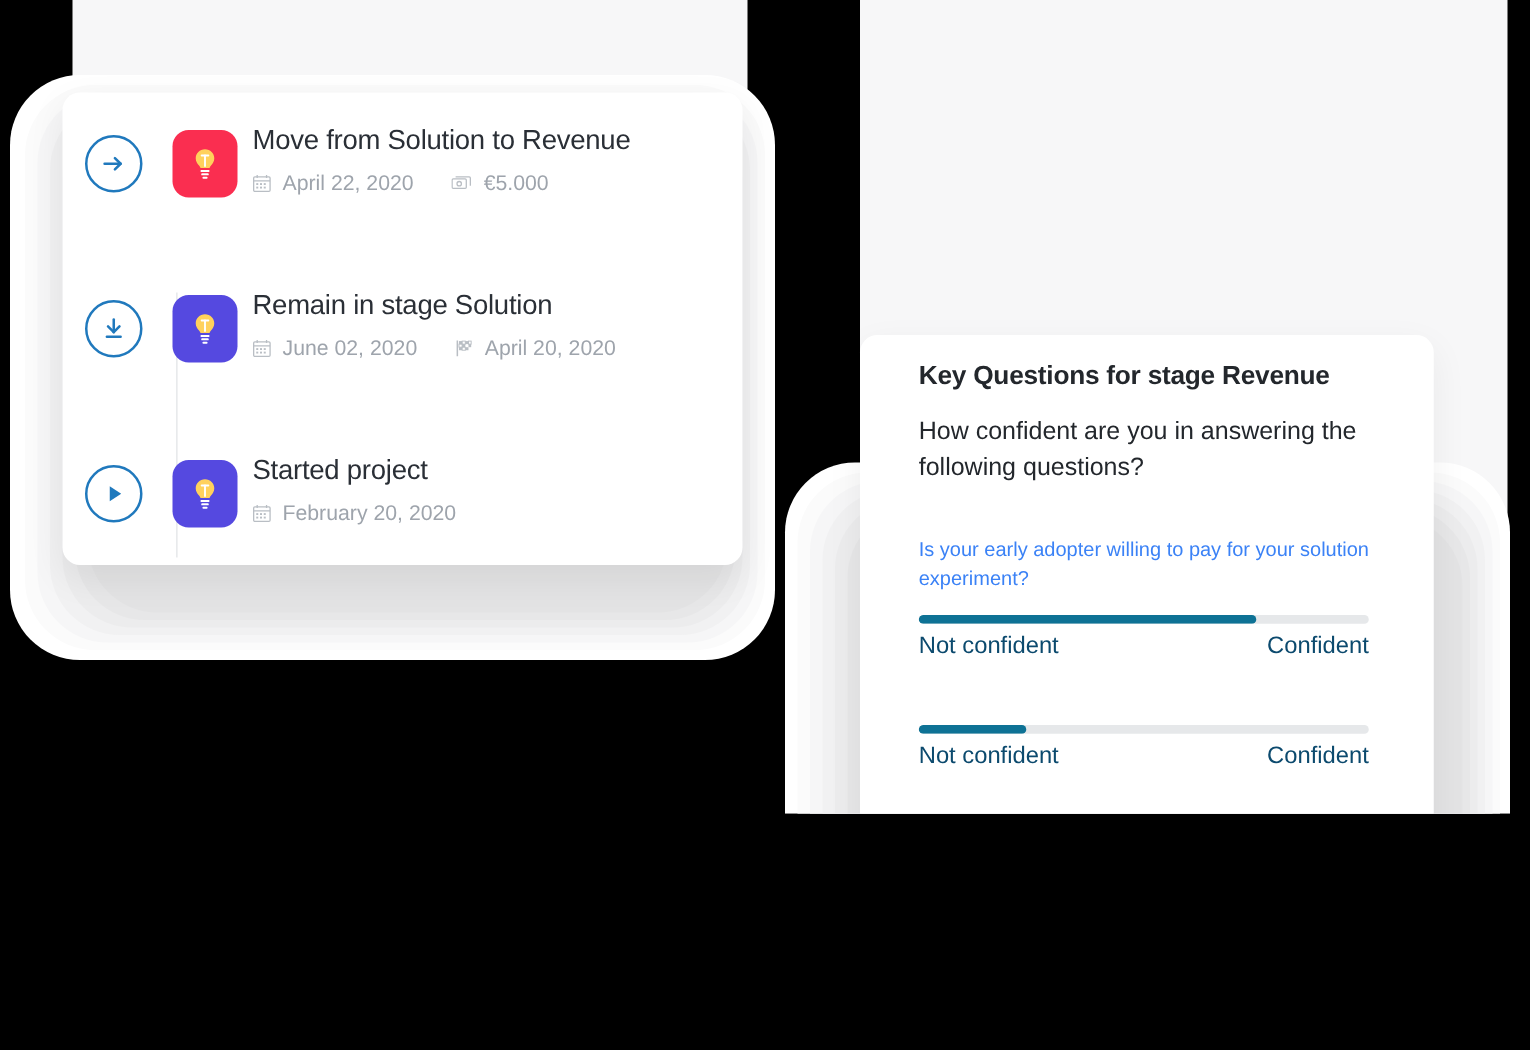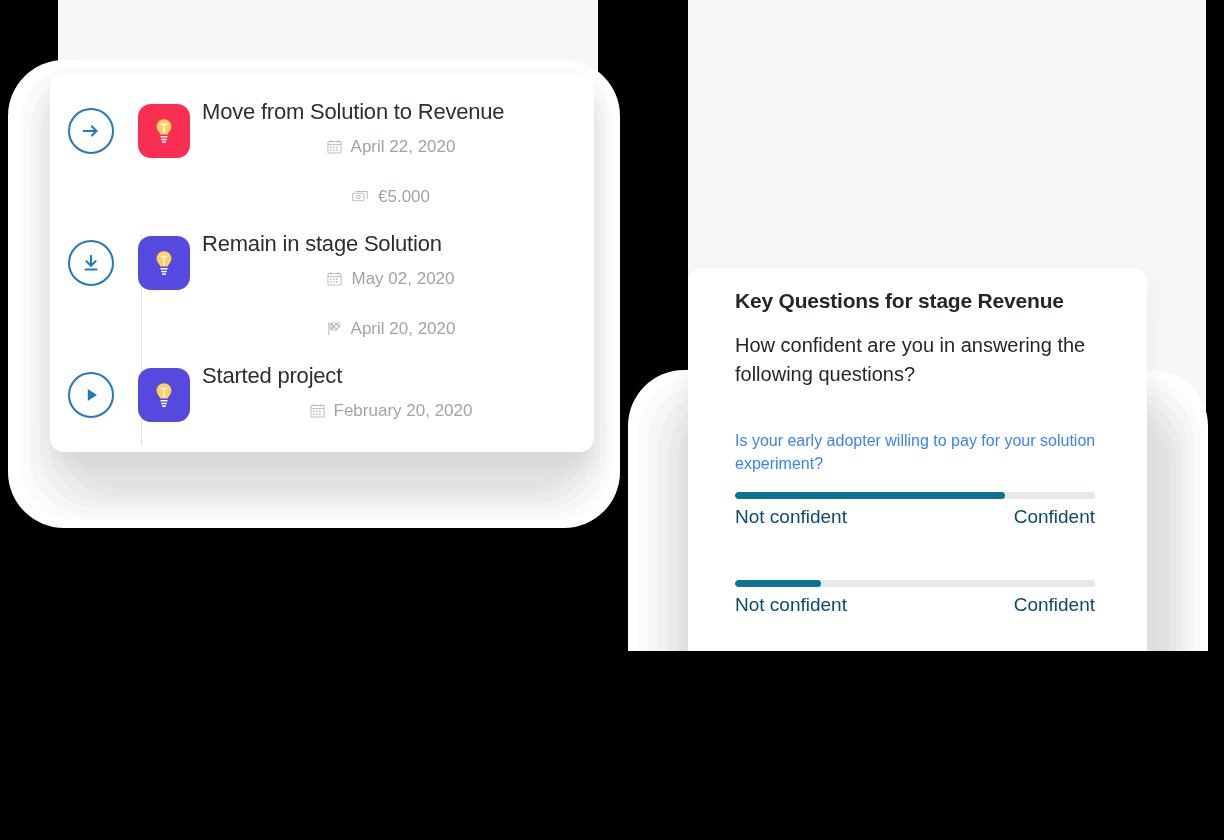--- a/index.html
+++ b/index.html
@@ -143,21 +143,20 @@
     color: #2a2f36;
     letter-spacing: -0.2px;
     line-height: 1.3;
     white-space: nowrap;
   }
   .tl-meta {
     margin-top: 10px;
     display: flex;
     align-items: center;
     gap: 30px;
-    flex-direction: column;
   }
   .tl-meta-item {
     display: flex;
     align-items: center;
     gap: 9px;
     font-size: 17px;
     color: #9ea4ac;
     white-space: nowrap;
   }
   .tl-meta-item .mi { display: block; flex: 0 0 auto; }
@@ -330,21 +329,21 @@
                 <line x1="1" y1="6" x2="15" y2="6" stroke="#b9bec4" stroke-width="1.1"></line>
                 <line x1="4" y1="1" x2="4" y2="3.6" stroke="#b9bec4" stroke-width="1.1"></line>
                 <line x1="12" y1="1" x2="12" y2="3.6" stroke="#b9bec4" stroke-width="1.1"></line>
                 <rect x="3.2" y="8" width="1.7" height="1.6" fill="#b9bec4"></rect>
                 <rect x="6.4" y="8" width="1.7" height="1.6" fill="#b9bec4"></rect>
                 <rect x="9.6" y="8" width="1.7" height="1.6" fill="#b9bec4"></rect>
                 <rect x="3.2" y="11" width="1.7" height="1.6" fill="#b9bec4"></rect>
                 <rect x="6.4" y="11" width="1.7" height="1.6" fill="#b9bec4"></rect>
                 <rect x="9.6" y="11" width="1.7" height="1.6" fill="#b9bec4"></rect>
               </svg>
-              <span>May 02, 2020</span>
+              <span>June 02, 2020</span>
             </div>
             <div class="tl-meta-item">
               <svg class="mi" width="15" height="15" viewBox="0 0 16 16">
                 <line x1="2" y1="1.4" x2="2" y2="15" stroke="#b9bec4" stroke-width="1.3"></line>
                 <rect x="3.4" y="2" width="2.7" height="2.6" fill="#b9bec4"></rect>
                 <rect x="8.8" y="2" width="2.7" height="2.6" fill="#b9bec4"></rect>
                 <rect x="6.1" y="4.6" width="2.7" height="2.6" fill="#b9bec4"></rect>
                 <rect x="11.5" y="4.6" width="2.3" height="2.6" fill="#b9bec4"></rect>
                 <rect x="3.4" y="7.2" width="2.7" height="2.6" fill="#b9bec4"></rect>
                 <rect x="8.8" y="7.2" width="2.7" height="2.6" fill="#b9bec4"></rect>

